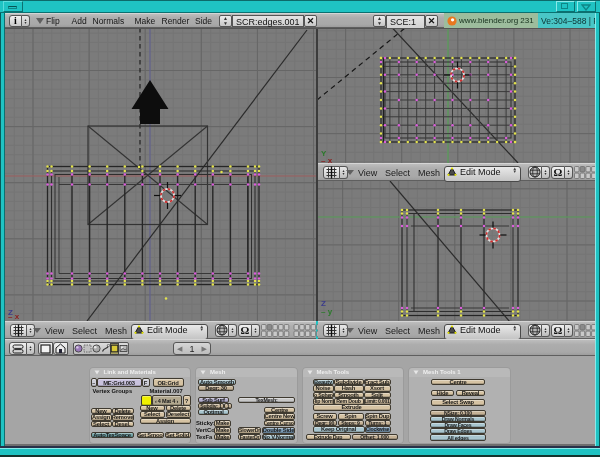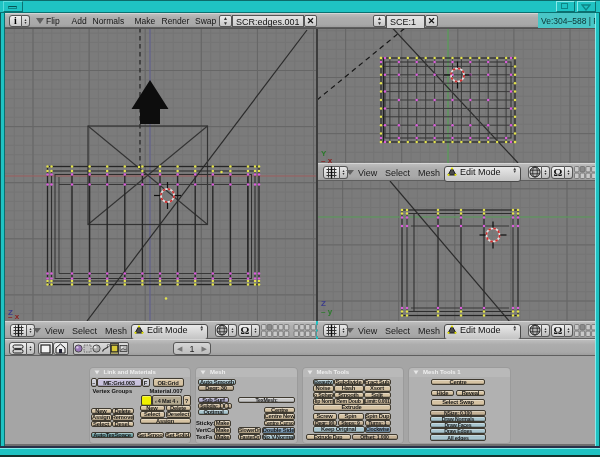--- a/index.html
+++ b/index.html
@@ -35,27 +35,34 @@
     </div>
     <div class="spin" style="left:22px;top:14.5px;height:12px"></div>
 <div style="position:absolute;left:36px;top:18px">
       <span style="display:block;width:0;height:0;border-left:4.5px solid transparent;border-right:4.5px solid transparent;border-top:6px solid #606060"></span>
     </div>
 <span class="mtext" style="left:46px;top:16px">Flip</span>
 <span class="mtext" style="left:71.5px;top:16px">Add</span>
 <span class="mtext" style="left:92.5px;top:16px">Normals</span>
 <span class="mtext" style="left:134.5px;top:16px">Make</span>
 <span class="mtext" style="left:161.5px;top:16px">Render</span>
-<span class="mtext" style="left:195px;top:16px">Swap</span>
+<span class="mtext" style="left:195px;top:16px">Side</span>
 <div class="abs" style="left:219px;top:14.5px;width:13px;height:12px;background:linear-gradient(#ededed,#c6c6c6);border:1px solid #555;border-radius:2px;font-size:5px;color:#333;text-align:center;line-height:5px">▲<br>▼</div>
 <div class="abs" style="left:232px;top:14.5px;width:72px;height:12px;background:linear-gradient(#e4e4e4,#cccccc);border:1px solid #555;font-size:9px;color:#111;padding:1px 0 0 3px">SCR:edges.001</div>
 <div class="abs" style="left:304px;top:14.5px;width:13px;height:12px;background:linear-gradient(#ededed,#c6c6c6);border:1px solid #555;border-radius:2px;text-align:center;font-size:9px;font-weight:bold;color:#111;line-height:11px">✕</div>
 <div class="abs" style="left:373px;top:14.5px;width:13px;height:12px;background:linear-gradient(#ededed,#c6c6c6);border:1px solid #555;border-radius:2px;font-size:5px;color:#333;text-align:center;line-height:5px">▲<br>▼</div>
 <div class="abs" style="left:386px;top:14.5px;width:39px;height:18px;background:linear-gradient(#e4e4e4,#cccccc);border:1px solid #555;font-size:9px;color:#111;padding:1px 0 0 3px">SCE:1</div>
 <div class="abs" style="left:425px;top:14.5px;width:13px;height:12px;background:linear-gradient(#ededed,#c6c6c6);border:1px solid #555;border-radius:2px;text-align:center;font-size:9px;font-weight:bold;color:#111;line-height:11px">✕</div>
+<div class="abs" style="left:444px;top:13px;width:94px;height:15px;background:#9dbd9d;display:flex;align-items:center;white-space:nowrap;overflow:hidden">
+      <svg width="10" height="10" viewBox="0 0 12 12" style="margin:0 2px 0 3px;flex:none">
+        <circle cx="6" cy="6" r="5.5" fill="#e87820"></circle>
+        <circle cx="6.7" cy="4.6" r="2" fill="#fff"></circle>
+      </svg>
+      <span style="font-size:8px;color:#15301c">www.blender.org 231</span>
+    </div>
 <div class="abs" style="left:538px;top:13px;width:57px;height:15px;background:#49c6c6;font-size:8.5px;color:#0d3333;padding:3px 0 0 3px;white-space:nowrap;overflow:hidden">Ve:304–588 | F</div>
 <svg style="position:absolute;left:5px;top:28px" width="311" height="293" viewBox="0 0 311 293">
       <rect width="311" height="293" fill="#7b7b7b"></rect>
       <line x1="9.30" y1="0" x2="9.30" y2="293" stroke="#757575" stroke-width="1"></line>
       <line x1="18.65" y1="0" x2="18.65" y2="293" stroke="#757575" stroke-width="1"></line>
       <line x1="28.00" y1="0" x2="28.00" y2="293" stroke="#757575" stroke-width="1"></line>
       <line x1="37.35" y1="0" x2="37.35" y2="293" stroke="#757575" stroke-width="1"></line>
       <line x1="46.70" y1="0" x2="46.70" y2="293" stroke="#757575" stroke-width="1"></line>
       <line x1="56.05" y1="0" x2="56.05" y2="293" stroke="#757575" stroke-width="1"></line>
       <line x1="65.40" y1="0" x2="65.40" y2="293" stroke="#757575" stroke-width="1"></line>

